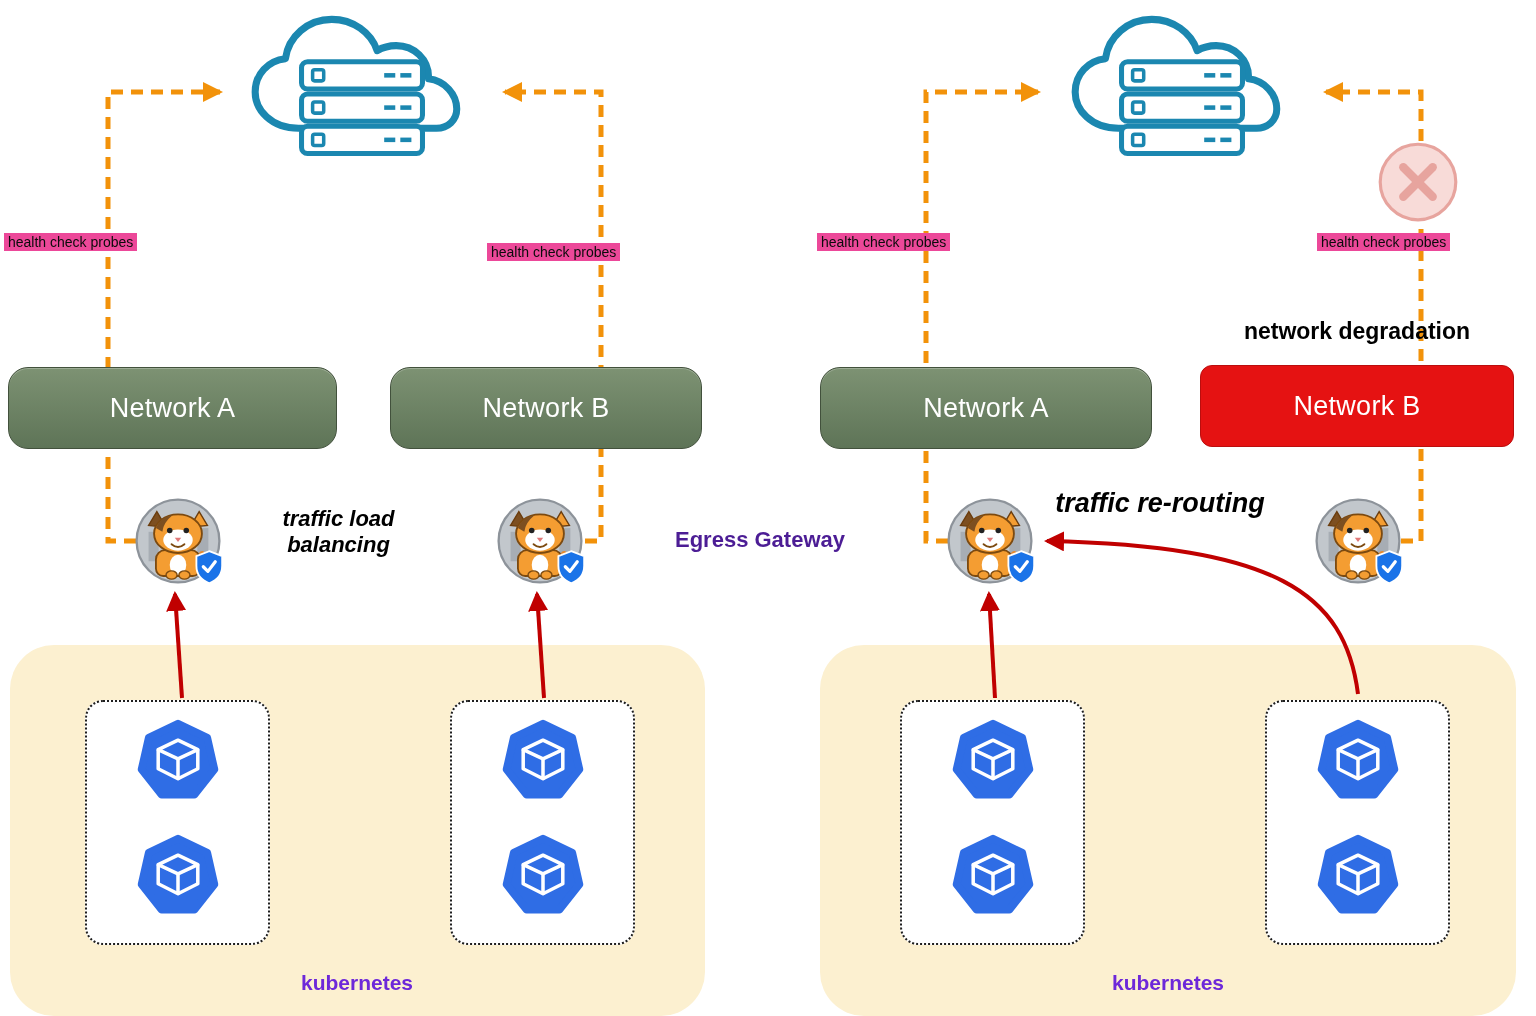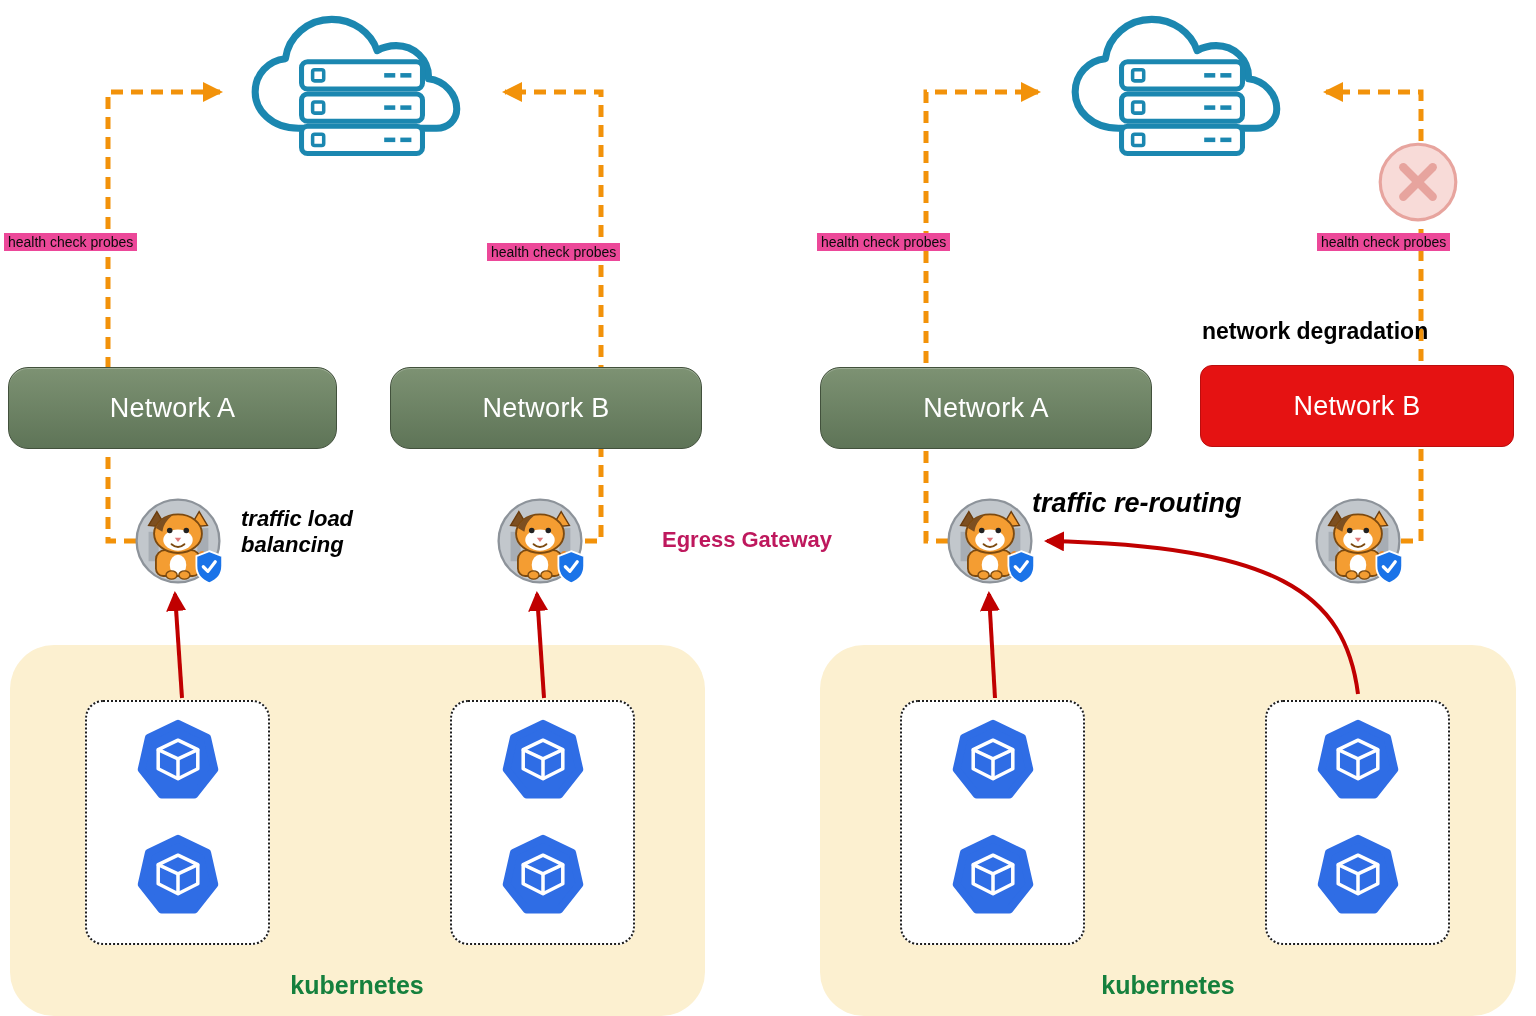--- a/index.html
+++ b/index.html
@@ -14,23 +14,23 @@
   .network.green{background:linear-gradient(180deg,#7d9273,#5e7457);border:1.5px solid #42513c;box-shadow:inset 0 1px 0 rgba(255,255,255,.25)}
   .network.red{background:#e51212;border:1.5px solid #bb0e0e;border-radius:12px}
 
   .gw{position:absolute;width:92px;height:92px;z-index:5}
   .gw svg{width:100%;height:100%;overflow:visible}
 
   .cluster{position:absolute;background:#fcf0d0;border-radius:44px;z-index:1}
   .dbox{position:absolute;width:185px;height:245px;background:#fff;border:2.5px dotted #1e1e1e;border-radius:18px;z-index:2;display:flex;flex-direction:column;align-items:center;justify-content:space-between;padding:14px 0 24px;box-sizing:border-box}
   .pod-svg{width:88px;height:88px}
 
-  .k8s-label{position:absolute;z-index:4;color:#15803d;font-weight:bold;font-size:25px;text-align:center;width:220px}
-
-  .annot{position:absolute;z-index:6;font-weight:bold;color:#000;line-height:1.18}
+  .k8s-label{position:absolute;z-index:4;color:#6d28d9;font-weight:bold;font-size:21px;text-align:center;width:220px}
+
+  .annot{position:absolute;z-index:6;font-weight:bold;color:#000;text-align:center;line-height:1.18}
   .annot.it{font-style:italic}
 
   #connectors{position:absolute;left:0;top:0;z-index:3;pointer-events:none}
   .probe{fill:none;stroke:#f2920a;stroke-width:5;stroke-dasharray:12 8}
   .flow{fill:none;stroke:#c00000;stroke-width:4}
 
   .xcircle{position:absolute;z-index:7;width:84px;height:84px}
   .xcircle svg{width:100%;height:100%}
 </style>
 </head>
@@ -165,21 +165,21 @@
     </svg>
   </div>
 
   <div class="hcp" style="left:4px;top:233px">health check probes</div>
   <div class="hcp" style="left:487px;top:243px">health check probes</div>
   <div class="hcp" style="left:817px;top:233px">health check probes</div>
   <div class="hcp" style="left:1317px;top:233px">health check probes</div>
 
   <div class="annot" style="left:1202px;top:318px;width:310px;font-size:23px">network degradation</div>
   <div class="annot it" style="left:241px;top:506px;width:195px;font-size:22px">traffic load balancing</div>
-  <div class="annot" style="left:662px;top:527px;width:196px;font-size:22px;color:#be185d">Egress Gateway</div>
+  <div class="annot" style="left:662px;top:527px;width:196px;font-size:22px;color:#4c1d95">Egress Gateway</div>
   <div class="annot it" style="left:1032px;top:488px;width:256px;font-size:27px">traffic re-routing</div>
 
   <div class="network green" style="left:8px;top:367px;width:327px">
     <span>Network A</span>
   </div>
   <div class="network green" style="left:390px;top:367px;width:310px">
     <span>Network B</span>
   </div>
   <div class="network green" style="left:820px;top:367px;width:330px">
     <span>Network A</span>

